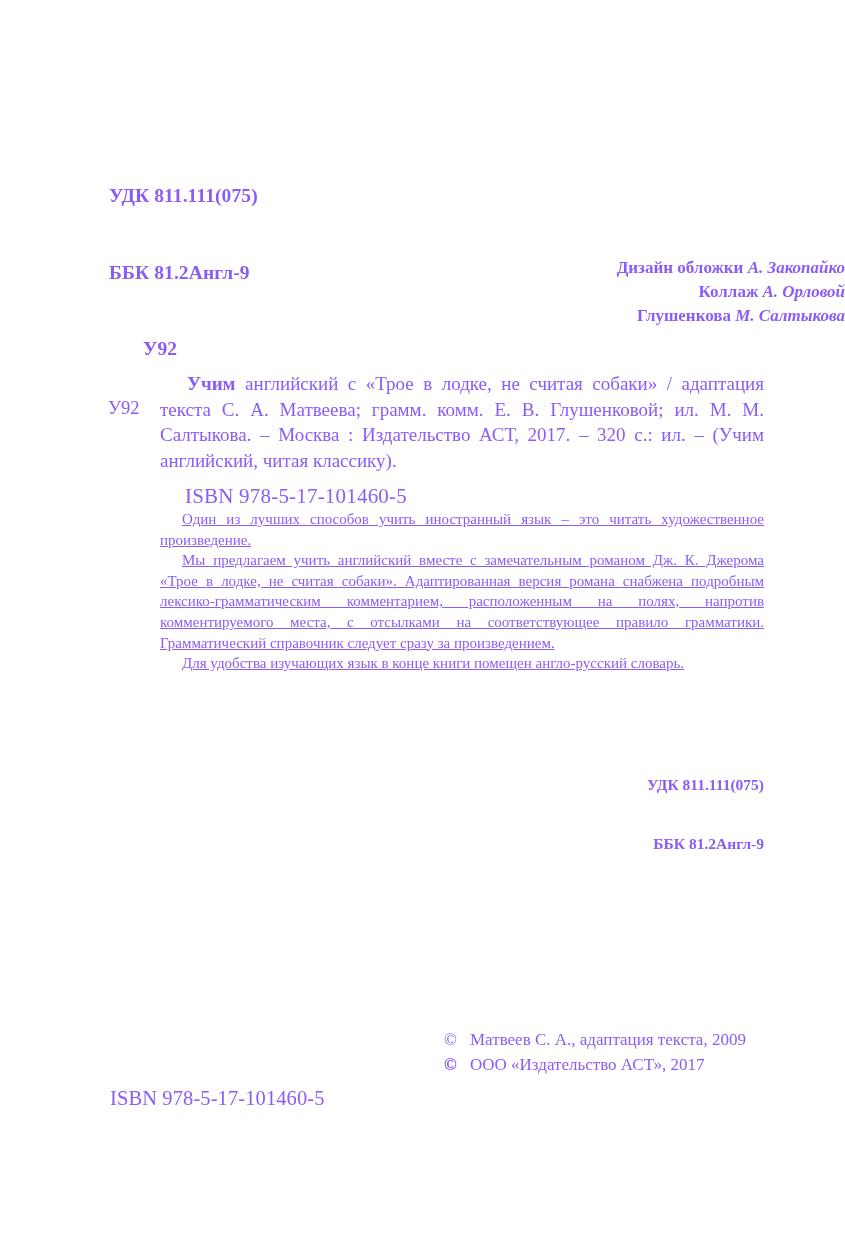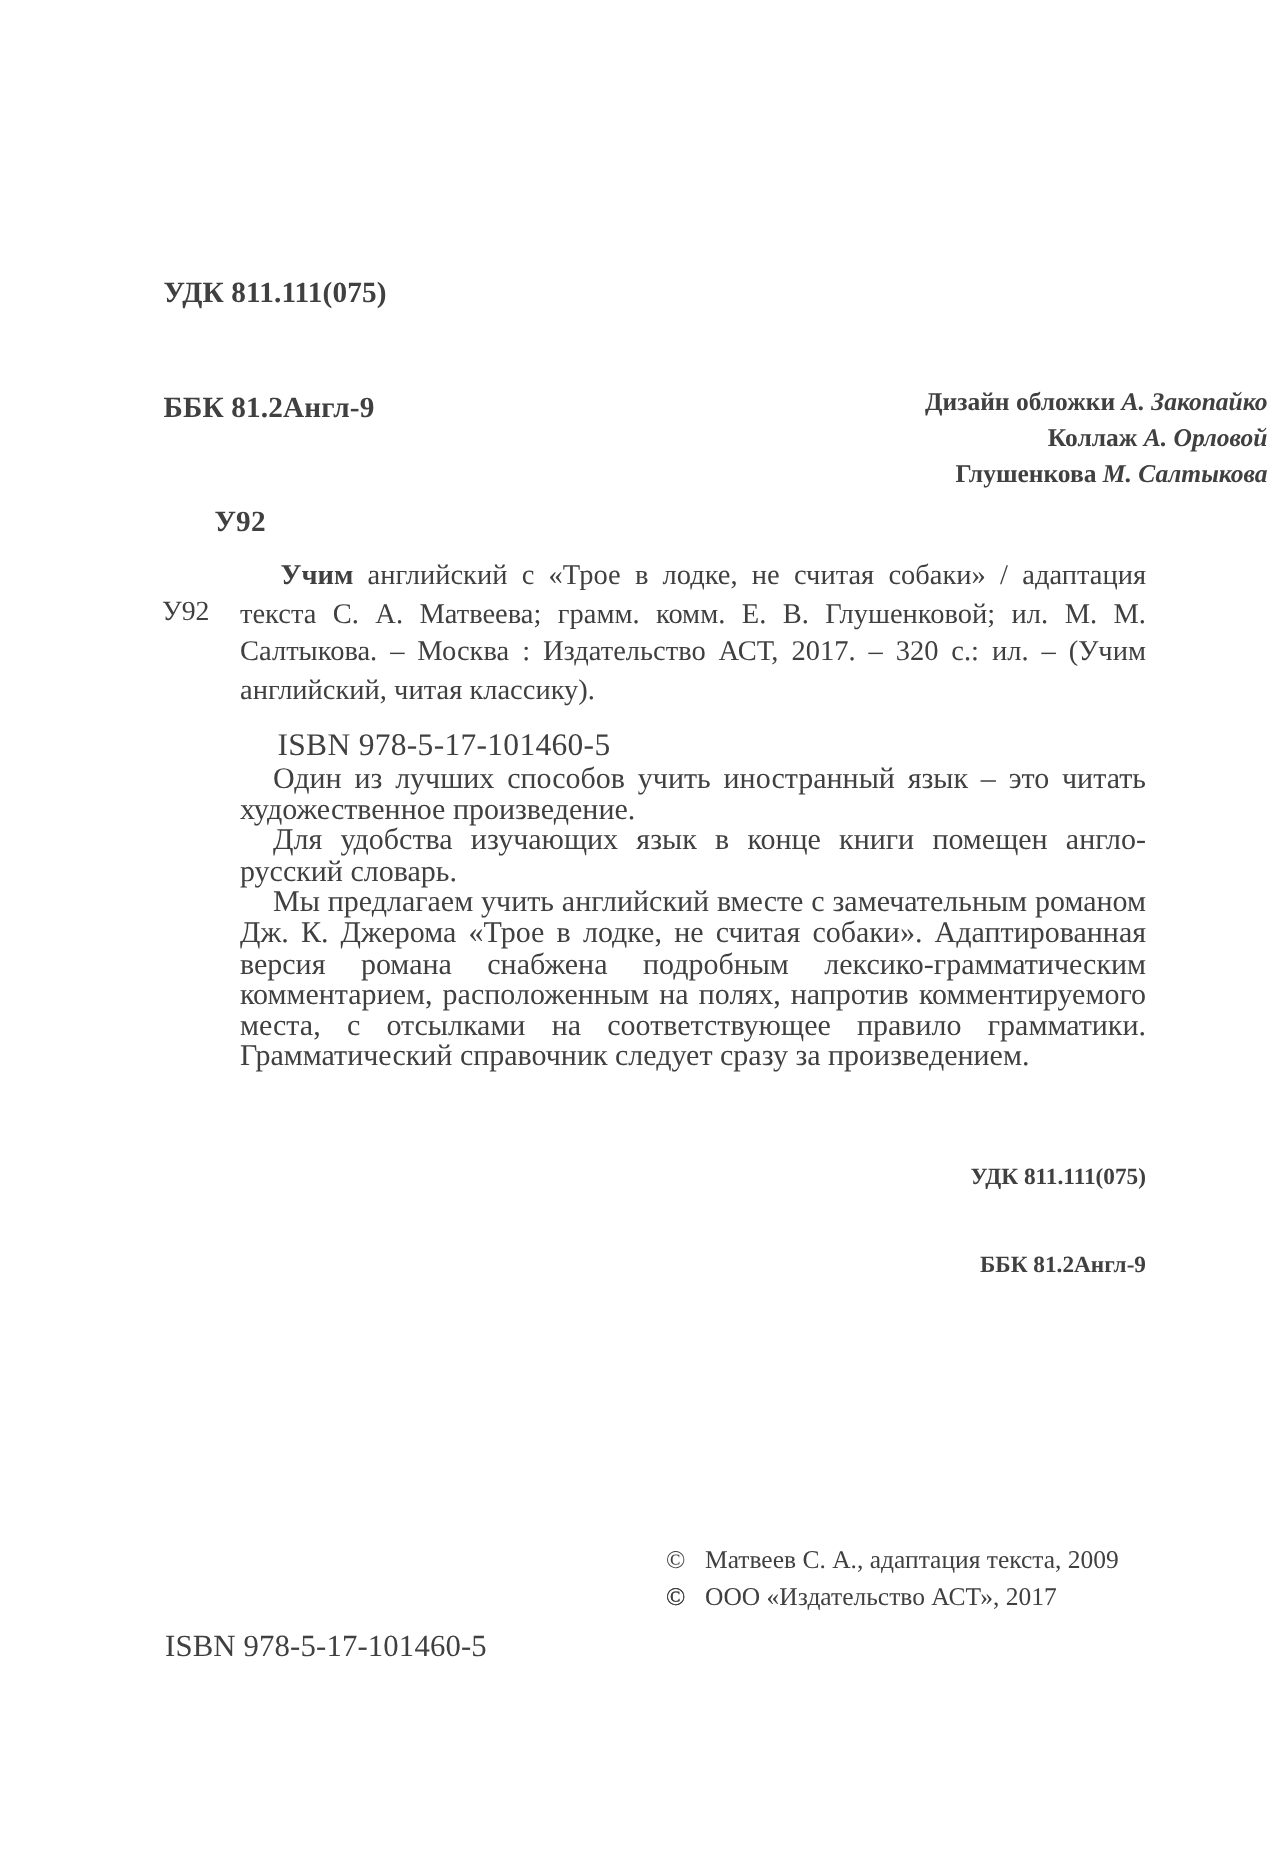--- a/index.html
+++ b/index.html
@@ -7,21 +7,21 @@
     padding: 0;
     background: #ffffff;
   }
   .page {
     position: relative;
     width: 845px;
     height: 1241px;
     background: #ffffff;
     margin: 0 auto;
     overflow: hidden;
-    color: #404040;
+    color: #8b5cf6;
     font-family: "Liberation Serif", "DejaVu Serif", serif;
     -webkit-font-smoothing: antialiased;
   }
 
   
   .udc-top {
     position: absolute;
     left: 109px;
     top: 132px;
     font-weight: bold;
@@ -88,23 +88,24 @@
     line-height: 26px;
     letter-spacing: 0.2px;
   }
 
   
   .annot {
     position: absolute;
     left: 160px;
     top: 509px;
     width: 604px;
-    font-size: 20px;
+    font-size: 15px;
     line-height: 20.6px;
     text-align: justify;
+    text-decoration: underline;
   }
   .annot p {
     margin: 0;
     text-indent: 22px;
   }
 
   
   .udc-bottom {
     position: absolute;
     left: 364px;
@@ -166,22 +167,22 @@
 
   <div class="biblio-wrap">
     <div class="biblio-mark">У92</div>
     <div class="biblio-text"><b>Учим</b><span> английский с «Трое в лодке, не считая собаки» / адаптация текста С. А. Матвеева; грамм. комм. Е. В. Глушенковой; ил. М. М. Салтыкова. – Москва : Издательство АСТ, 2017. – 320 с.: ил. – (Учим английский, читая классику).</span></div>
   </div>
 
   <div class="isbn-main">ISBN 978-5-17-101460-5</div>
 
   <div class="annot">
     <p>Один из лучших способов учить иностранный язык – это читать художественное произведение.</p>
+    <p>Мы предлагаем учить английский вместе с замечательным романом Дж. К. Джерома «Трое в лодке, не считая собаки». Адаптированная версия романа снабжена подробным лексико-грамматическим комментарием, расположенным на полях, напротив комментируемого места, с отсылками на соответствующее правило грамматики. Грамматический справочник следует сразу за произведением.</p>
     <p>Для удобства изучающих язык в конце книги помещен англо-русский словарь.</p>
-    <p>Мы предлагаем учить английский вместе с замечательным романом Дж. К. Джерома «Трое в лодке, не считая собаки». Адаптированная версия романа снабжена подробным лексико-грамматическим комментарием, расположенным на полях, напротив комментируемого места, с отсылками на соответствующее правило грамматики. Грамматический справочник следует сразу за произведением.</p>
   </div>
 
   <div class="udc-bottom">
     <div>УДК 811.111(075)</div>
     <div>ББК 81.2Англ-9</div>
   </div>
 
   <div class="isbn-foot">ISBN 978-5-17-101460-5</div>
 
   <div class="copyright">

